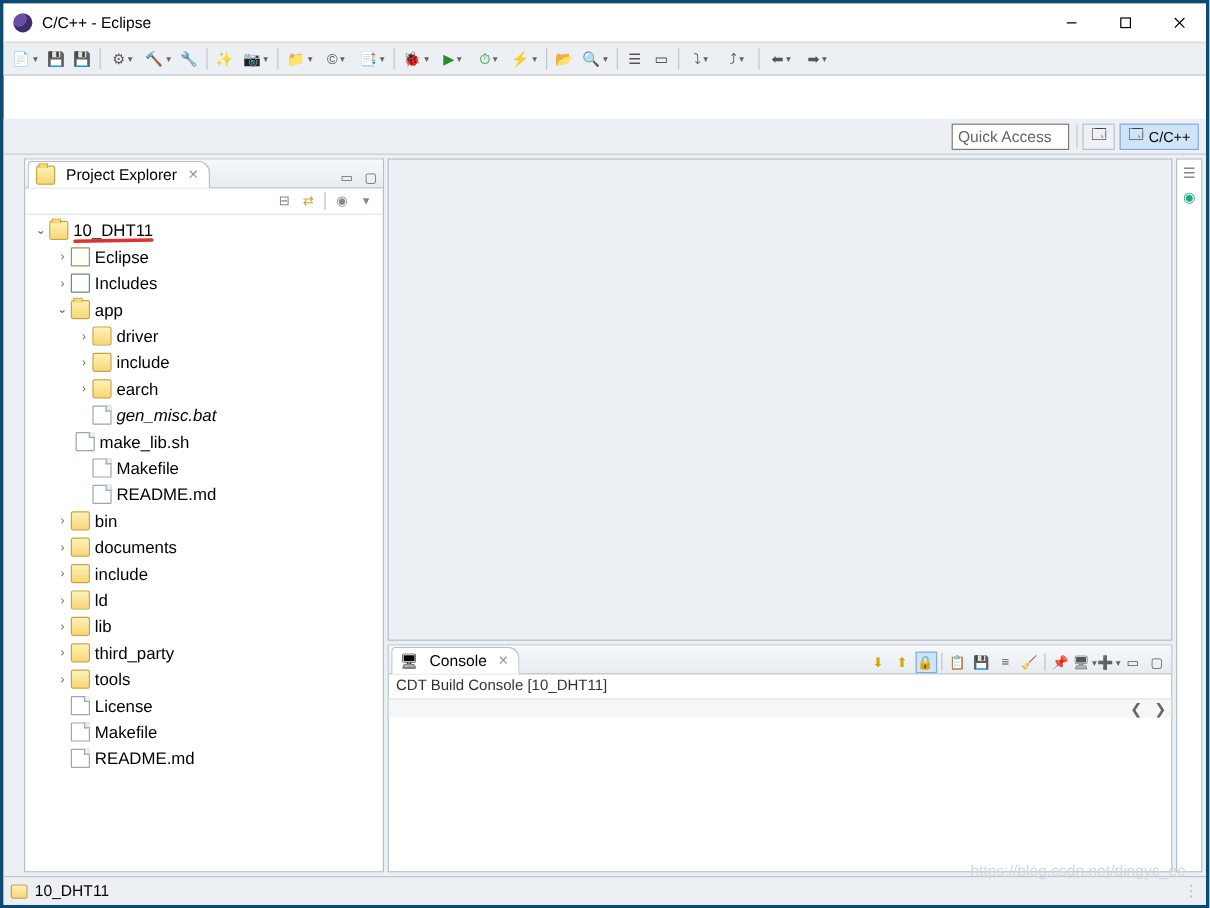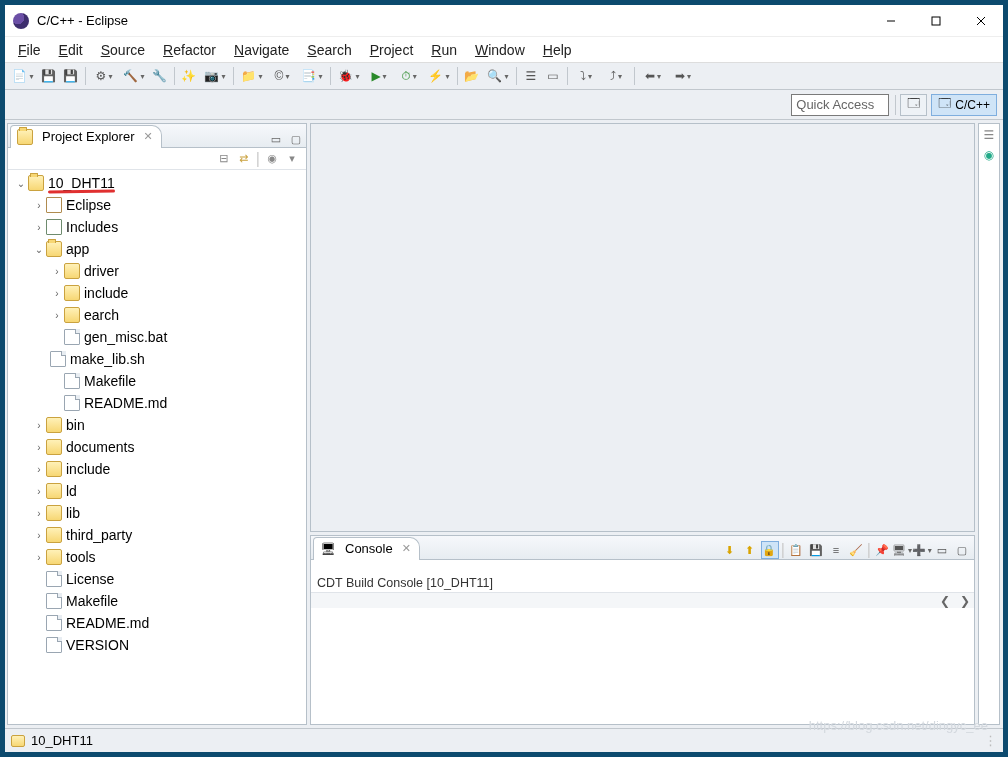--- a/index.html
+++ b/index.html
@@ -1,40 +1,40 @@
 <!DOCTYPE html>
 <html><head>
 <meta charset="utf-8">
 <style>
   * { box-sizing: border-box; font-family: "Segoe UI", Tahoma, sans-serif; }
   html,body { margin:0; padding:0; height:100%; background:#fff; color:#000; }
-  .window { width:1008px; height:757px; border:5px solid #0c4a6e; display:flex; flex-direction:column; background:#fff; }
+  .window { width:1008px; height:757px; border:3px solid #0c4a6e; display:flex; flex-direction:column; background:#fff; }
   
   .titlebar { height:32px; display:flex; align-items:center; background:#fff; border-bottom:1px solid #eee;}
   .titlebar .app-icon { width:16px; height:16px; margin:0 8px; background:radial-gradient(circle at 30% 30%, #6b4fa6 0 40%, #3e2e6e 41% 100%); border-radius:50%; }
   .titlebar .title { flex:1; font-size:13px; color:#000; }
   .titlebar .winbtn { width:45px; height:32px; display:flex; align-items:center; justify-content:center; color:#000;}
   
   .menubar { height:25px; display:flex; align-items:center; padding:0 4px; font-size:14px; color:#222; }
   .menubar .mitem { padding:2px 9px; cursor:default; }
   
   .toolbar { height:28px; background:#eceff3; border-top:1px solid #ddd; border-bottom:1px solid #c1c7cd; display:flex; align-items:center; padding:0 4px; gap:2px; overflow:hidden;}
   .tbtn { width:20px; height:20px; display:flex; align-items:center; justify-content:center; font-size:12px; color:#555; border:1px solid transparent; }
   .tbtn.drop { width:28px; }
   .tsep { width:1px; height:18px; background:#c1c7cd; margin:0 2px;}
   
-  .qarow { height:30px; background:#eceff3; border-bottom:1px solid #c1c7cd; display:flex; align-items:center; justify-content:flex-end; padding:0 6px; gap:6px;}
+  .qarow { height:30px; background:#eceff3; border-bottom:1px solid #c1c7cd; display:flex; align-items:center; justify-content:flex-end; padding:0 6px; gap:6px;margin-top:36px;}
   .quickaccess { width:98px; height:22px; border:1px solid #7a7a7a; background:#fff; color:#666; font-size:13px; display:flex; align-items:center; padding:0 4px;}
   .persp { height:22px; display:flex; align-items:center; gap:4px; }
   .persp .pbtn { height:22px; border:1px solid #b6c0c9; background:#eef2f6; display:flex; align-items:center; padding:0 6px; font-size:12px; gap:4px;}
   .persp .pbtn.active { background:#cfe4f7; border-color:#7faede;}
   .persp .psep { width:1px; height:20px; background:#c1c7cd; }
   
   .body { flex:1; display:flex; background:#eceff3; overflow:hidden;}
-  .leftpane { width:300px; display:flex; flex-direction:column; border:1px solid #b6c0c9; margin:3px 0 3px 2px; background:#fff;}
+  .leftpane { width:300px; display:flex; flex-direction:column; border:1px solid #b6c0c9; margin:3px 0 3px 17px; background:#fff;}
   .centerpane { flex:1; display:flex; flex-direction:column; margin:3px; gap:3px;}
   .rightstrip { width:22px; margin:3px 3px 3px 0; border:1px solid #b6c0c9; background:#fff; display:flex; flex-direction:column; align-items:center; padding-top:4px; gap:6px;}
   
   .viewtabs { height:24px; display:flex; align-items:flex-end; background:linear-gradient(#f6f8fb,#e7ecf1); border-bottom:1px solid #b6c0c9; padding-left:2px;}
   .vtab { height:22px; background:#fff; border:1px solid #b6c0c9; border-bottom:none; border-top-left-radius:4px; border-top-right-radius:10px; display:flex; align-items:center; padding:0 8px 0 6px; font-size:13px; gap:5px; position:relative;}
   .vtab .close-x { color:#999; font-size:11px; margin-left:4px;}
   .vtab.active::after{content:"";position:absolute;left:0;right:0;bottom:-1px;height:1px;background:#fff;}
   .viewtabs .spacer { flex:1; }
   .viewtabs .viewctl { width:16px; height:16px; margin:0 2px; display:flex; align-items:center; justify-content:center; font-size:11px; color:#666;}
   
@@ -54,21 +54,21 @@
   .arch-icon { background:#fff; border:1px solid #b08b4f; border-radius:1px; }
   .inc-icon { background:#fff; border:1px solid #6e8b6e; border-radius:1px;}
   .redmark { position:relative;}
   .redmark::after { content:""; position:absolute; left:0; right:0; bottom:-2px; height:3px; background:#e03030; border-radius:2px; transform:rotate(-1deg);}
   
   .editorarea { flex:1; background:#eceff3; border:1px solid #b6c0c9; }
   
   .consolepane { height:190px; border:1px solid #b6c0c9; background:#fff; display:flex; flex-direction:column;}
   .console-toolbar { display:flex; gap:2px; margin-left:auto; align-items:center; padding:0 3px;}
   .console-toolbar .cbtn { width:18px; height:18px; display:flex; align-items:center; justify-content:center; font-size:11px; color:#555; border:1px solid transparent;}
-  .console-title { height:20px; font-size:12.5px; padding:16px 6px; color:#333;}
+  .console-title { height:20px; font-size:12.5px; padding:2px 6px; color:#333;}
   .console-body { flex:1; overflow:auto; font-family:Consolas,"Courier New",monospace; font-size:13.5px; line-height:18px; padding:2px 6px; white-space:pre; color:#000;}
   .console-scroll { height:16px; border-top:1px solid #e0e4e9; background:#f4f6f8; display:flex; align-items:center; justify-content:flex-end; padding-right:4px; color:#666; font-size:12px;}
   
   .statusbar { height:24px; background:#eceff3; border-top:1px solid #c1c7cd; display:flex; align-items:center; padding:0 6px; font-size:13px; gap:6px;}
   .statusbar .proj-icon2 { width:14px; height:12px; background:linear-gradient(#fff1b8,#f7d774); border:1px solid #caa23f; border-radius:2px;}
   .watermark { position:absolute; right:20px; bottom:24px; color:#d3d8de; font-size:13px;}
   .dd-caret{ font-size:8px; color:#666; margin-left:2px;}
 </style>
 </head>
 <body>
@@ -89,32 +89,20 @@
         </svg>
       </div>
     <div class="winbtn close">
         <svg width="10" height="10">
           <line x1="1" y1="1" x2="9" y2="9" stroke="#000"></line>
           <line x1="9" y1="1" x2="1" y2="9" stroke="#000"></line>
         </svg>
       </div>
   </div>
 
-  <div class="menubar" id="menubar">
-      <div class="mitem"><u>F</u>ile</div>
-      <div class="mitem"><u>E</u>dit</div>
-      <div class="mitem"><u>S</u>ource</div>
-      <div class="mitem"><u>R</u>efactor</div>
-      <div class="mitem"><u>N</u>avigate</div>
-      <div class="mitem"><u>S</u>earch</div>
-      <div class="mitem"><u>P</u>roject</div>
-      <div class="mitem"><u>R</u>un</div>
-      <div class="mitem"><u>W</u>indow</div>
-      <div class="mitem"><u>H</u>elp</div>
-    </div>
 
   <div class="toolbar">
     <div class="tbtn drop">📄<span class="dd-caret">▾</span></div>
     <div class="tbtn">💾</div>
     <div class="tbtn">💾</div>
     <div class="tsep"></div>
     <div class="tbtn drop">⚙<span class="dd-caret">▾</span></div>
     <div class="tbtn drop">🔨<span class="dd-caret">▾</span></div>
     <div class="tbtn">🔧</div>
     <div class="tsep"></div>
@@ -206,21 +194,21 @@
           <div class="trow" style="padding-left: 42px;">
             <span class="twisty">›</span>
             <span class="ticon folder-closed"></span>
             <span>include</span>
           </div>
           <div class="trow" style="padding-left: 42px;">
             <span class="twisty">›</span>
             <span class="ticon folder-closed"></span>
             <span>earch</span>
           </div>
-          <div class="trow" style="padding-left: 42px;">
+          <div class="trow" style="padding-left: 42px; font-style: italic;">
             <span class="twisty"></span>
             <span class="ticon file-icon"></span>
             <span>gen_misc.bat</span>
           </div>
           <div class="trow" style="padding-left: 28px;">
             <span class="twisty"></span>
             <span class="ticon file-icon"></span>
             <span>make_lib.sh</span>
           </div>
           <div class="trow" style="padding-left: 42px;">
@@ -275,25 +263,20 @@
           </div>
           <div class="trow" style="padding-left: 24px;">
             <span class="twisty"></span>
             <span class="ticon file-icon"></span>
             <span>Makefile</span>
           </div>
           <div class="trow" style="padding-left: 24px;">
             <span class="twisty"></span>
             <span class="ticon file-icon"></span>
             <span>README.md</span>
-          </div>
-          <div class="trow" style="padding-left: 24px;">
-            <span class="twisty"></span>
-            <span class="ticon file-icon"></span>
-            <span>VERSION</span>
           </div>
         </div>
     </div>
 
     <div class="centerpane">
       <div class="editorarea"></div>
 
       <div class="consolepane">
         <div class="viewtabs">
           <div class="vtab active">

